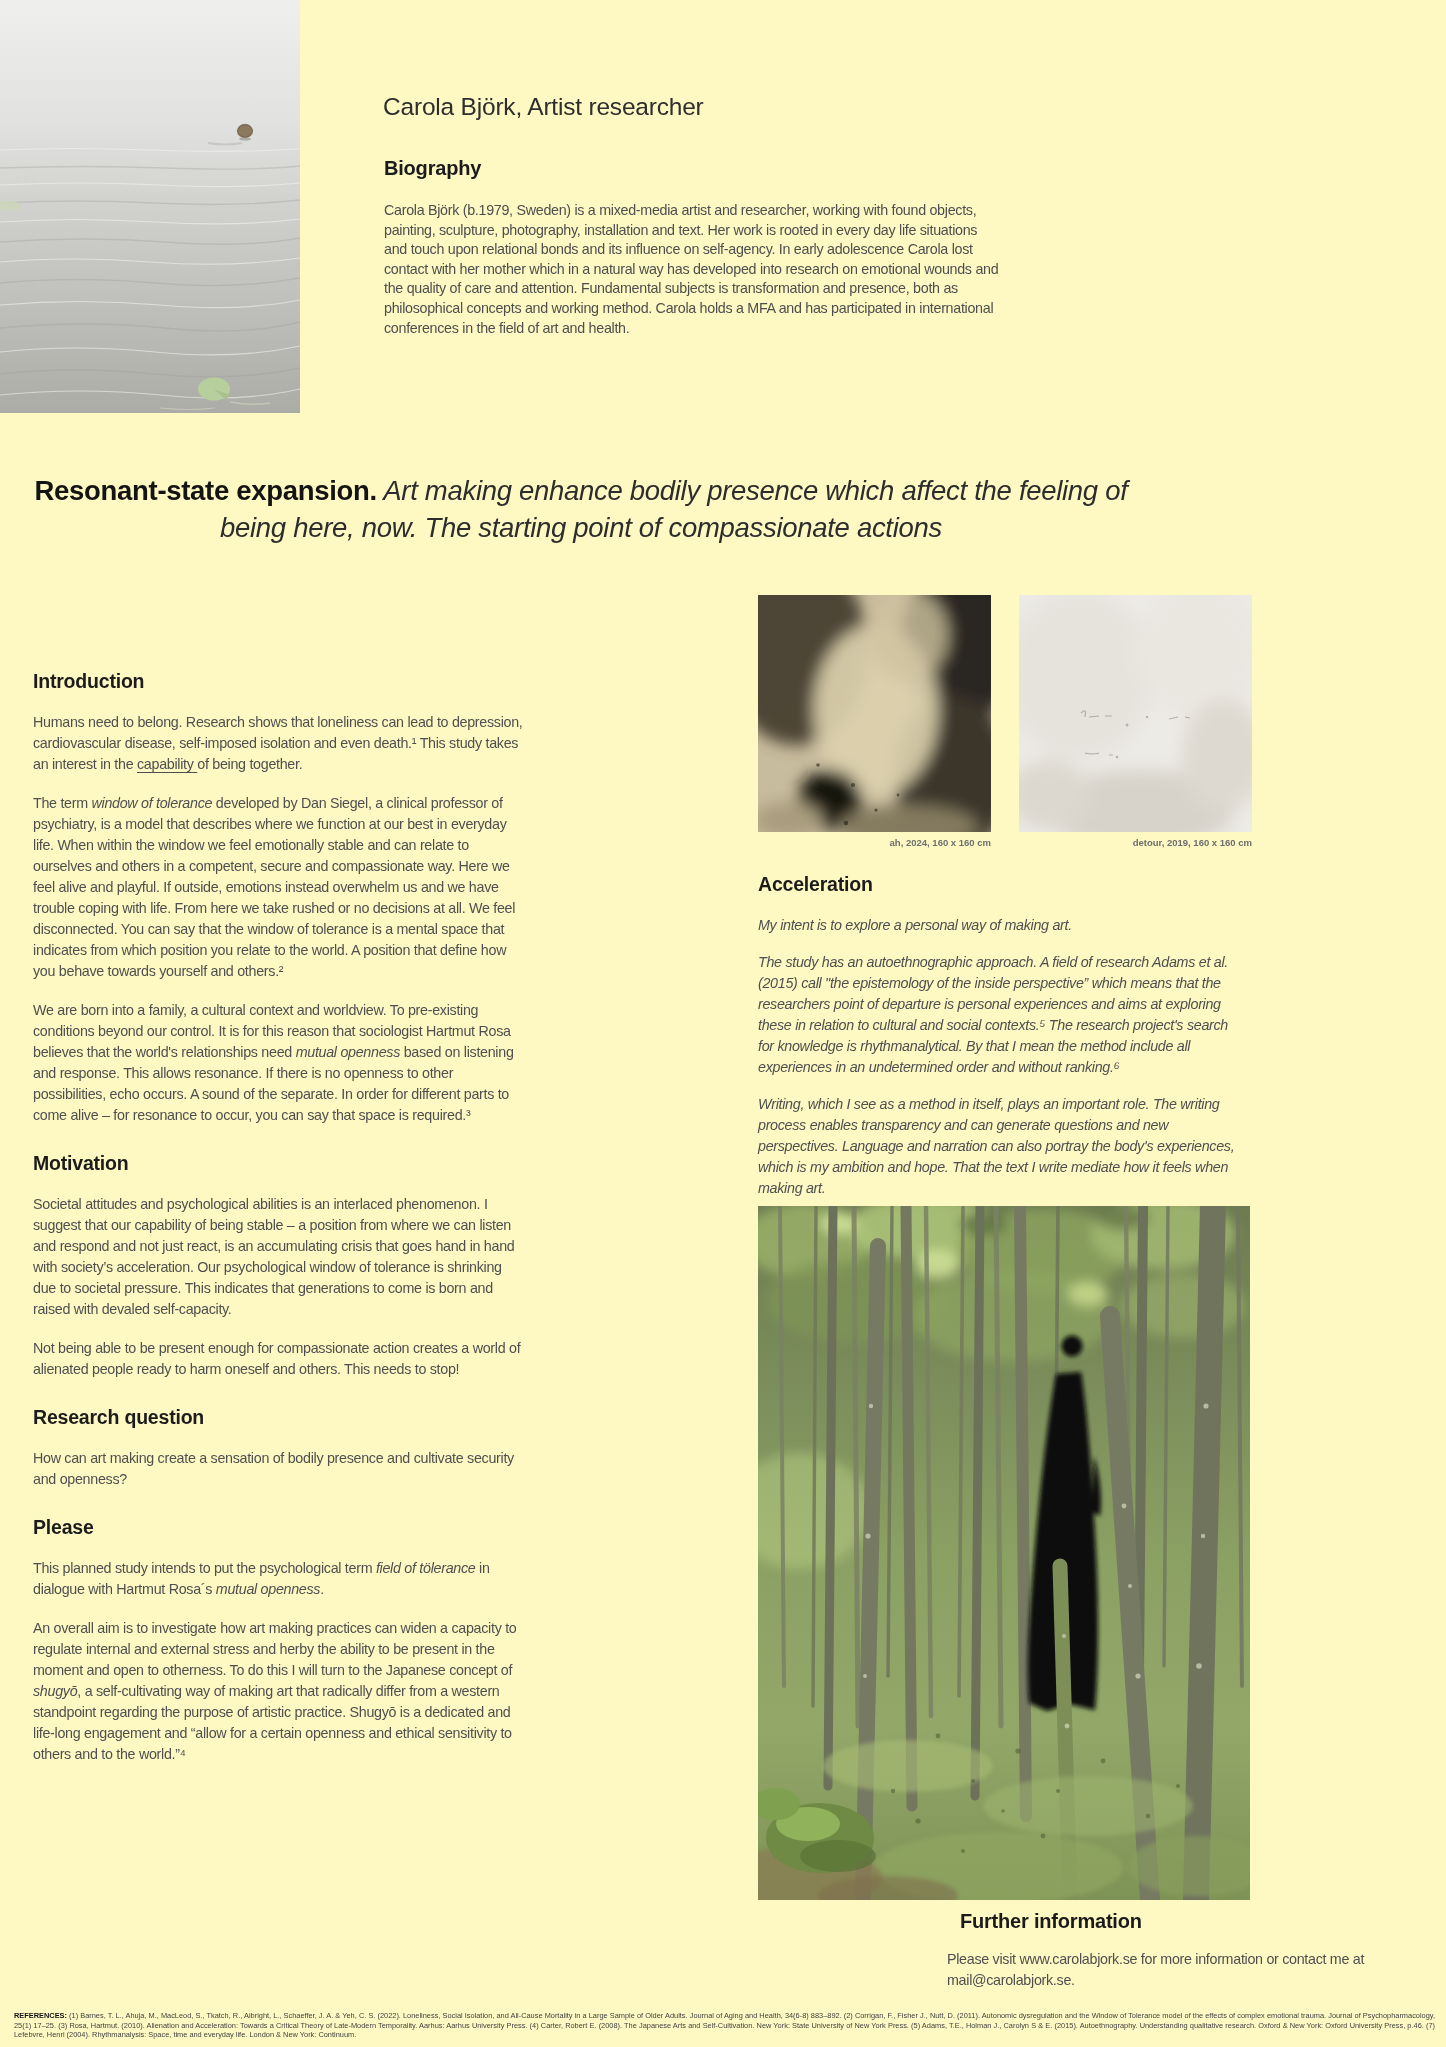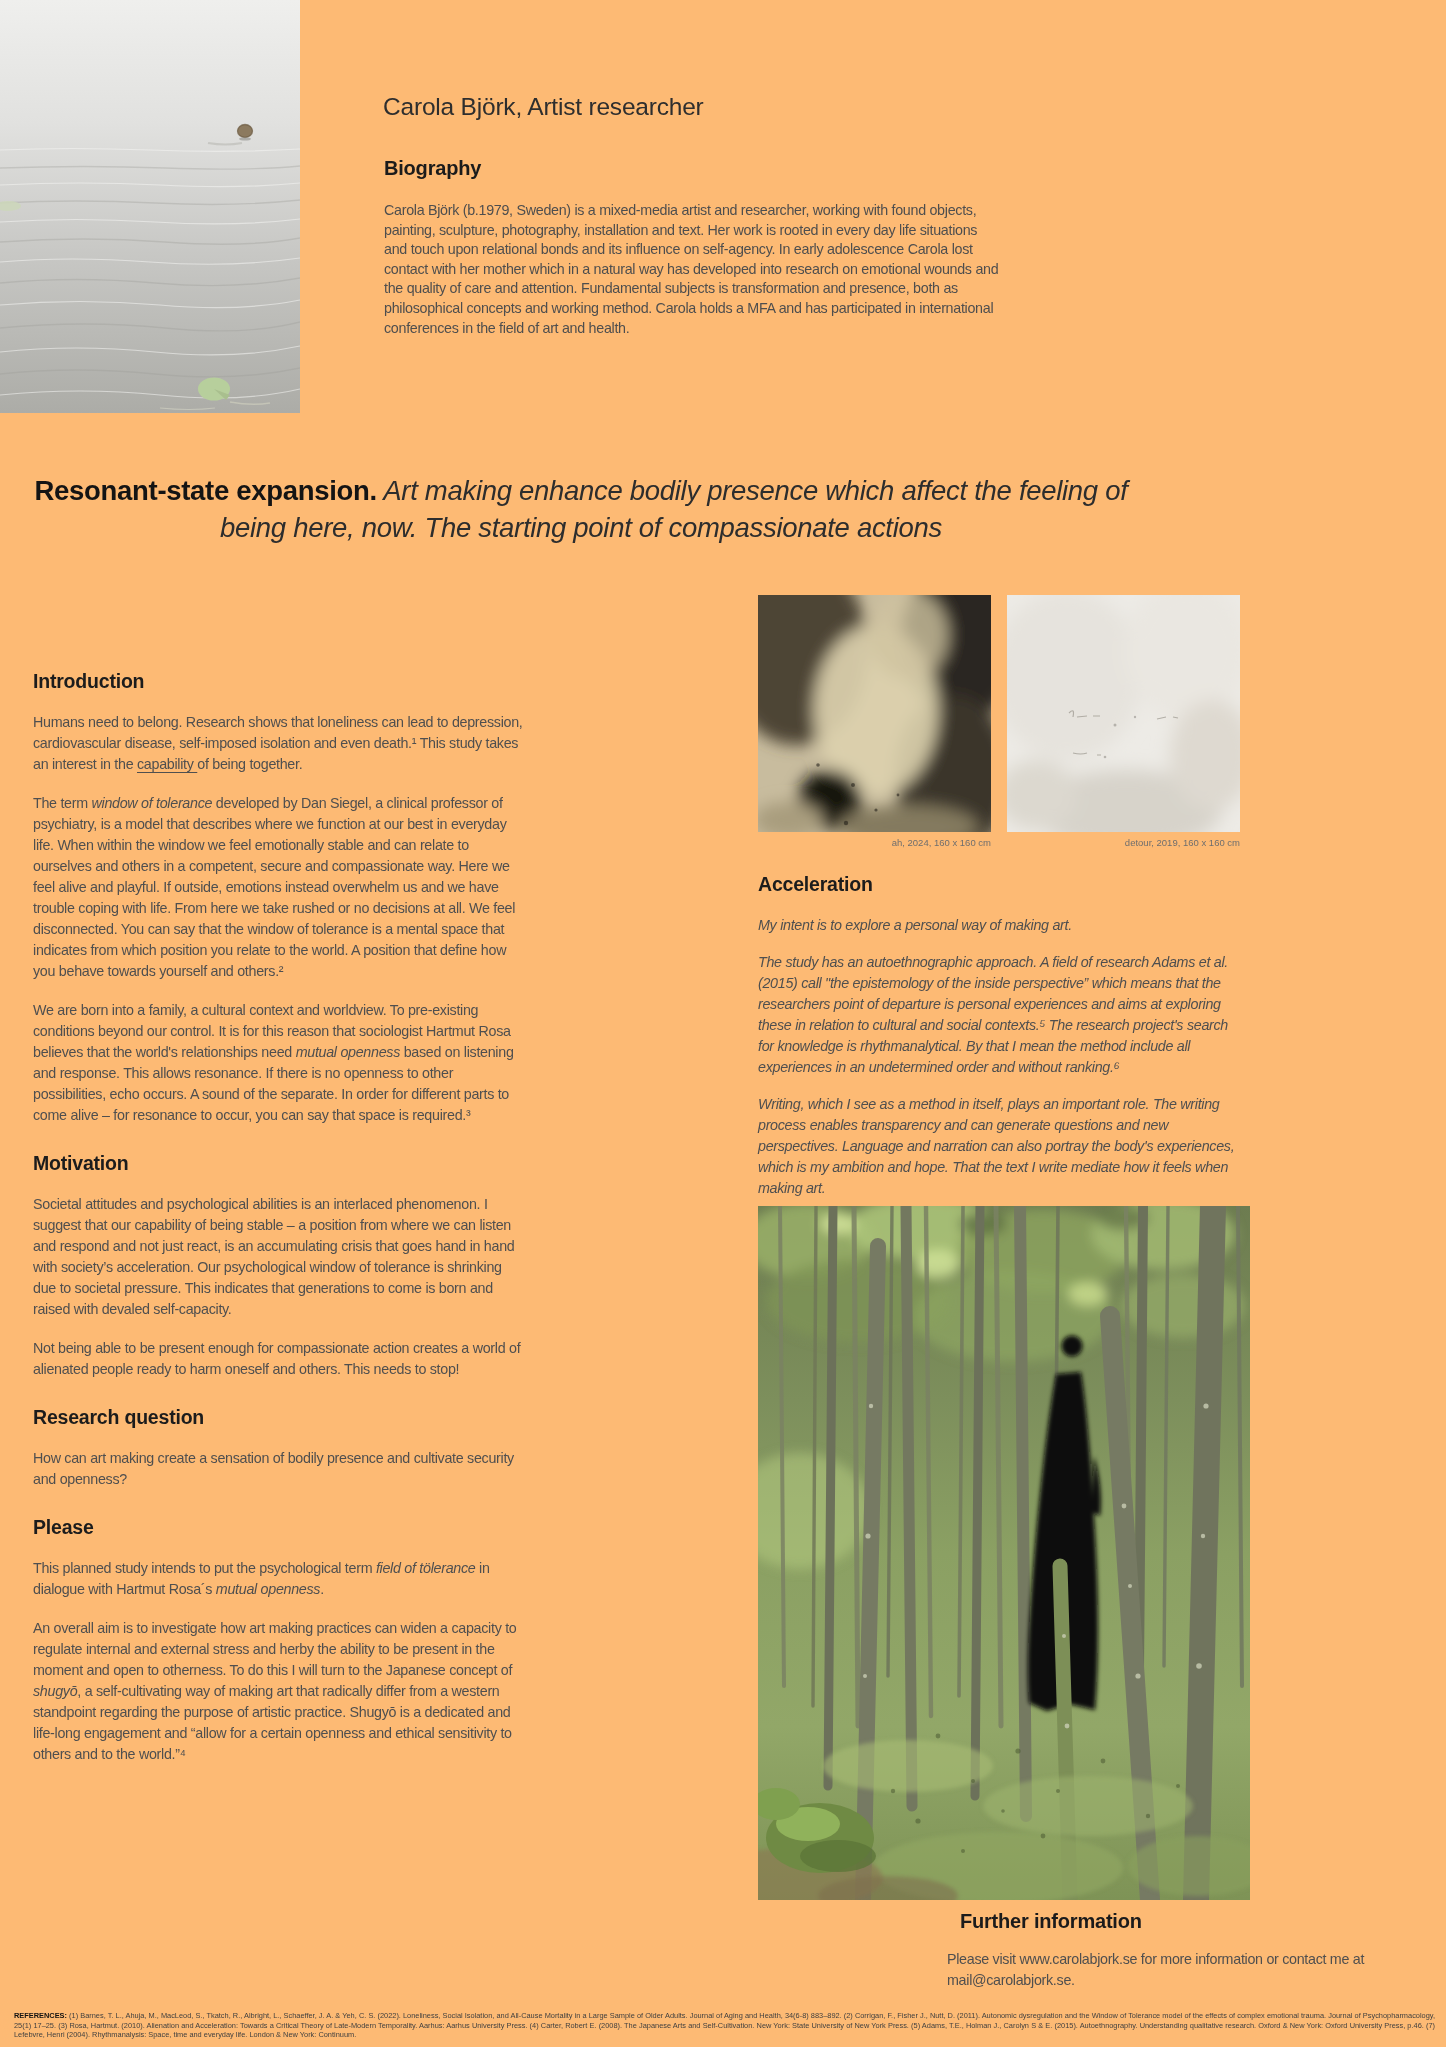--- a/index.html
+++ b/index.html
@@ -1,17 +1,17 @@
 <!DOCTYPE html>
 <html><head>
 <meta charset="utf-8">
 <style>
   html,body{margin:0;padding:0;background:#ffffff;}
   .poster{
-    position:relative;width:1446px;height:2047px;background:#fdba74;overflow:hidden;
+    position:relative;width:1446px;height:2047px;background:#fef9c3;overflow:hidden;
     font-family:"Liberation Sans","DejaVu Sans",sans-serif;color:#4f4f4f;
   }
   
   .water-photo{position:absolute;left:0;top:0;width:300px;height:413px;}
   .artist-title{position:absolute;left:383px;top:93px;font-size:24.5px;color:#2e2e2e;letter-spacing:-0.2px;}
   .bio-heading{position:absolute;left:384px;top:157px;font-size:20px;font-weight:700;color:#1b1b1b;letter-spacing:-0.2px;}
   .bio-text{position:absolute;left:384px;top:201px;width:618px;font-size:14.3px;line-height:19.6px;letter-spacing:-0.3px;color:#4e4e4e;}
   
   .main-title{position:absolute;left:28px;top:472px;width:1106px;text-align:center;
     font-size:27.5px;line-height:37px;letter-spacing:-0.3px;}
@@ -21,21 +21,21 @@
   .col{position:absolute;font-size:14.3px;line-height:21px;letter-spacing:-0.3px;color:#4f4f4f;}
   #left-col{left:33px;top:670px;width:494px;}
   #right-col{left:758px;top:595px;width:500px;}
   .section-heading{font-size:19.5px;font-weight:700;color:#1c1c1c;letter-spacing:-0.2px;margin:0 0 20px 0;line-height:22px;}
   .mt{margin-top:26px;}
   .col p{margin:0 0 18px 0;}
   #right-col p{margin:0 14px 16px 0;font-style:italic;}
   .it{font-style:italic;}
   .u{text-decoration:underline;text-underline-offset:3px;}
   
-  .artwork-row{display:flex;gap:16px;margin-bottom:5px;}
+  .artwork-row{display:flex;gap:28px;margin-bottom:5px;font-weight:bold;}
   .artwork{width:233px;}
   .artwork svg{display:block;}
   .artwork-caption{text-align:right;font-size:9.5px;letter-spacing:0;color:#6e6e6e;margin-top:5px;line-height:12px;}
   .meth-heading{margin:24px 0 20px 0;}
   
   .forest-photo{position:absolute;left:758px;top:1206px;width:492px;height:694px;}
   
   .further{position:absolute;left:947px;top:1910px;width:430px;}
   .further-heading{font-size:20px;font-weight:700;color:#1b1b1b;letter-spacing:-0.2px;margin:0 0 16px 13px;}
   .further-text{font-size:14.3px;line-height:21px;letter-spacing:-0.3px;color:#4f4f4f;}

